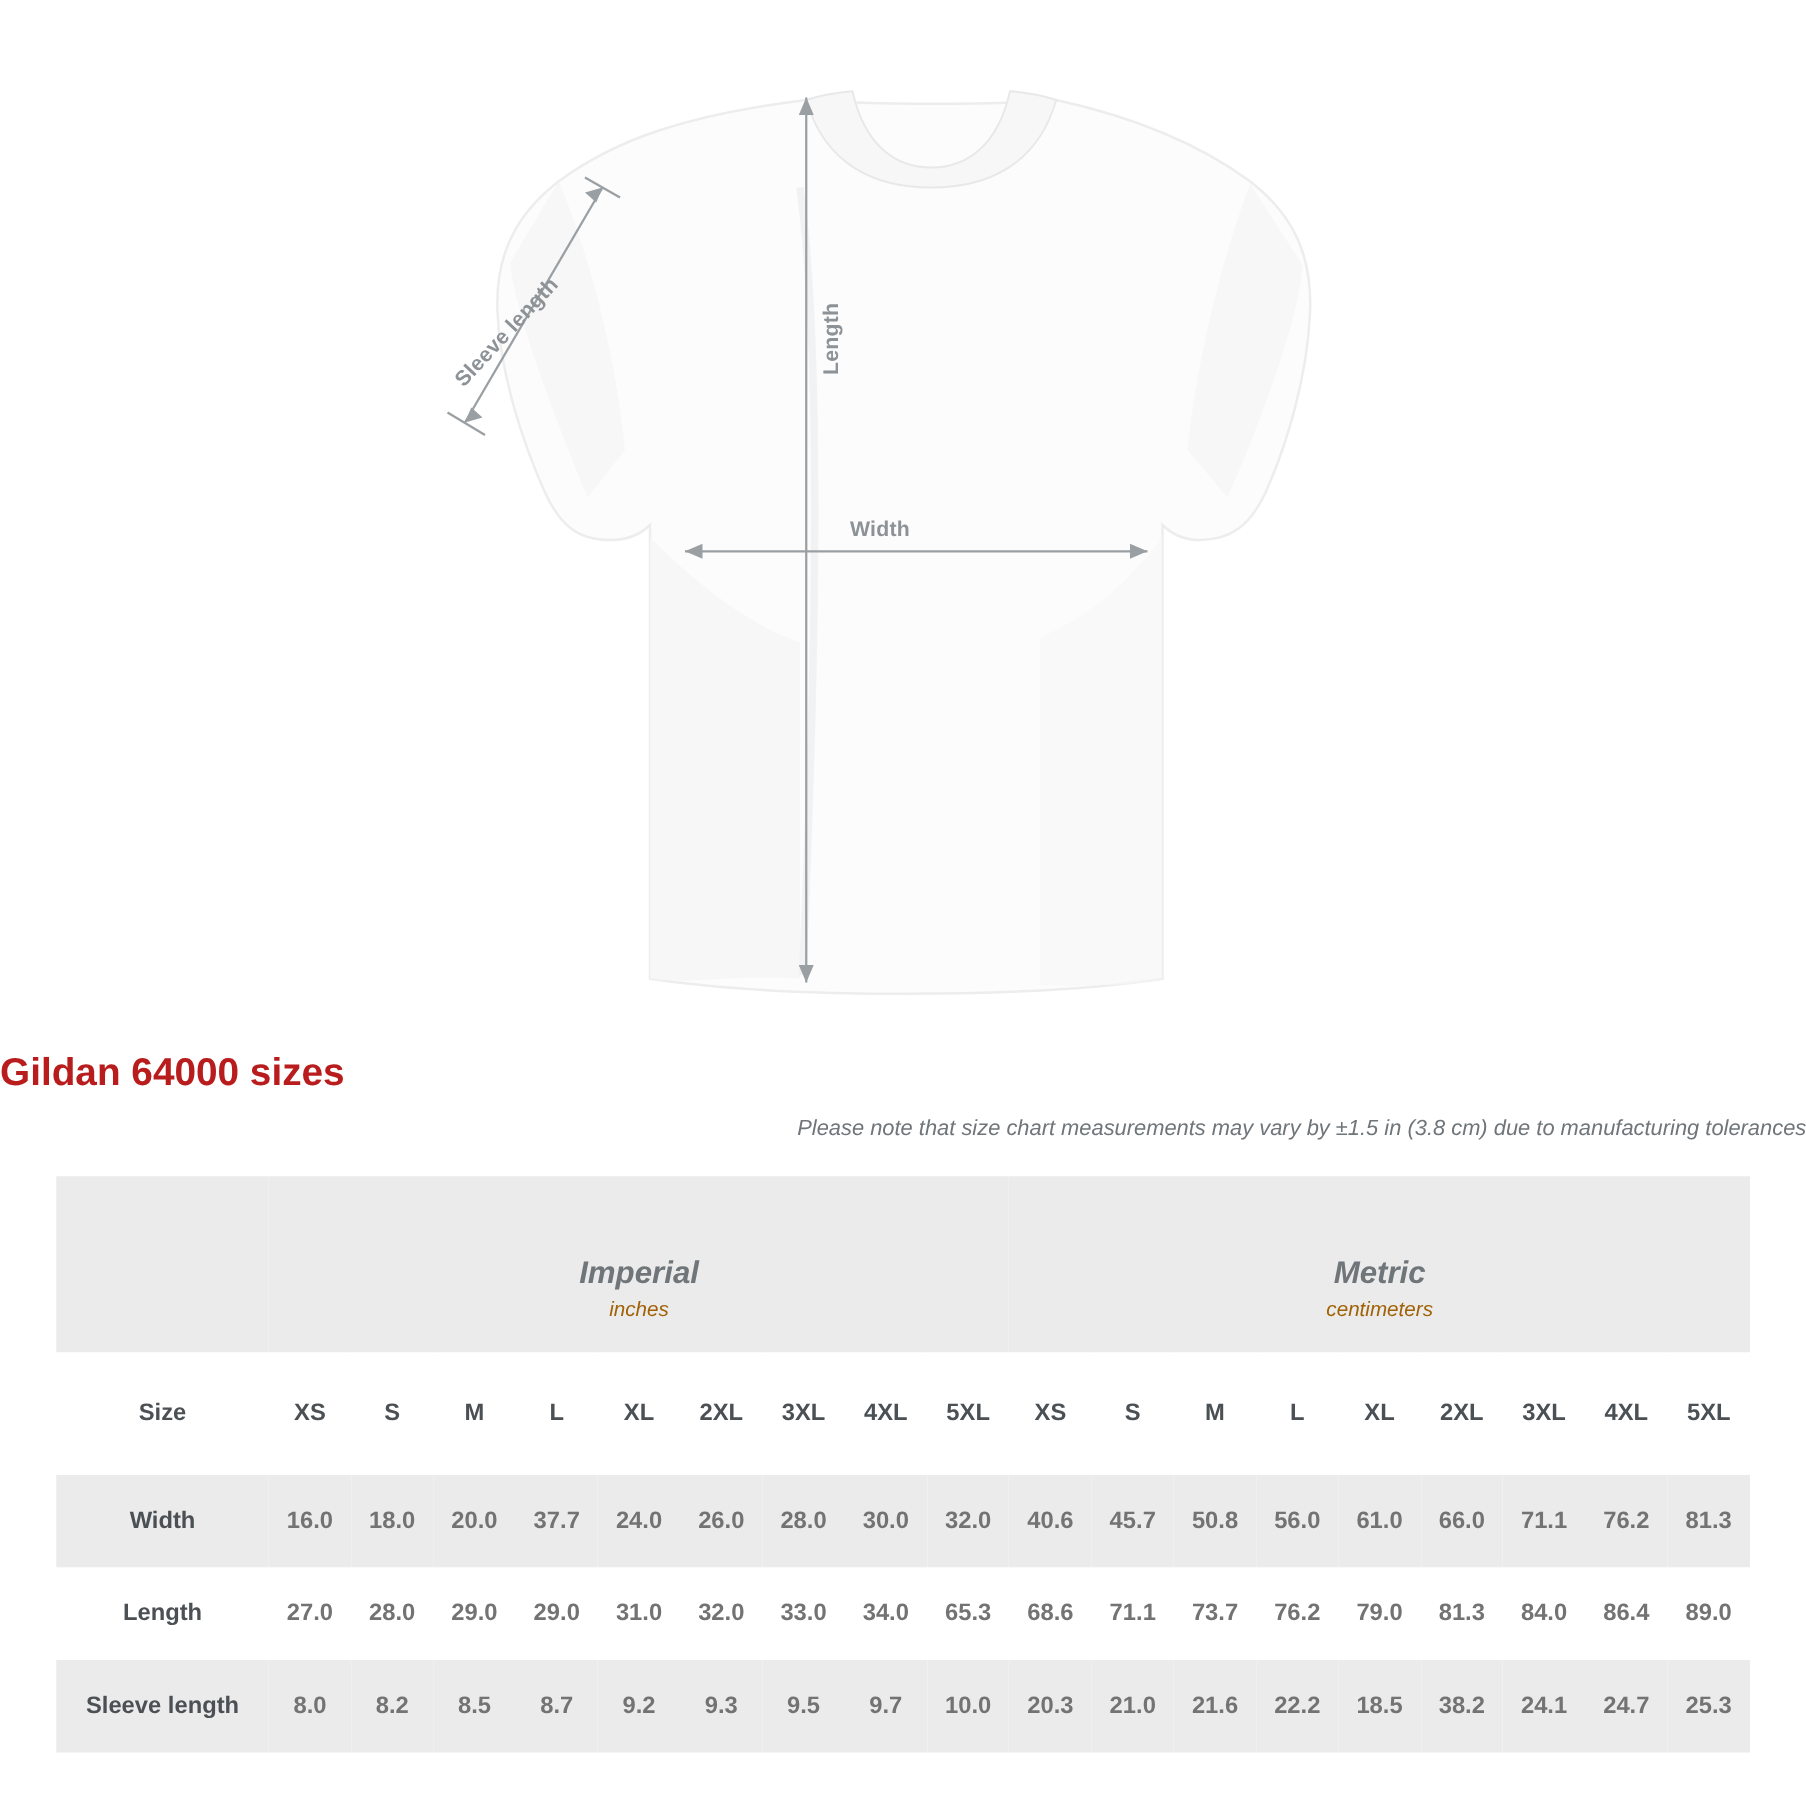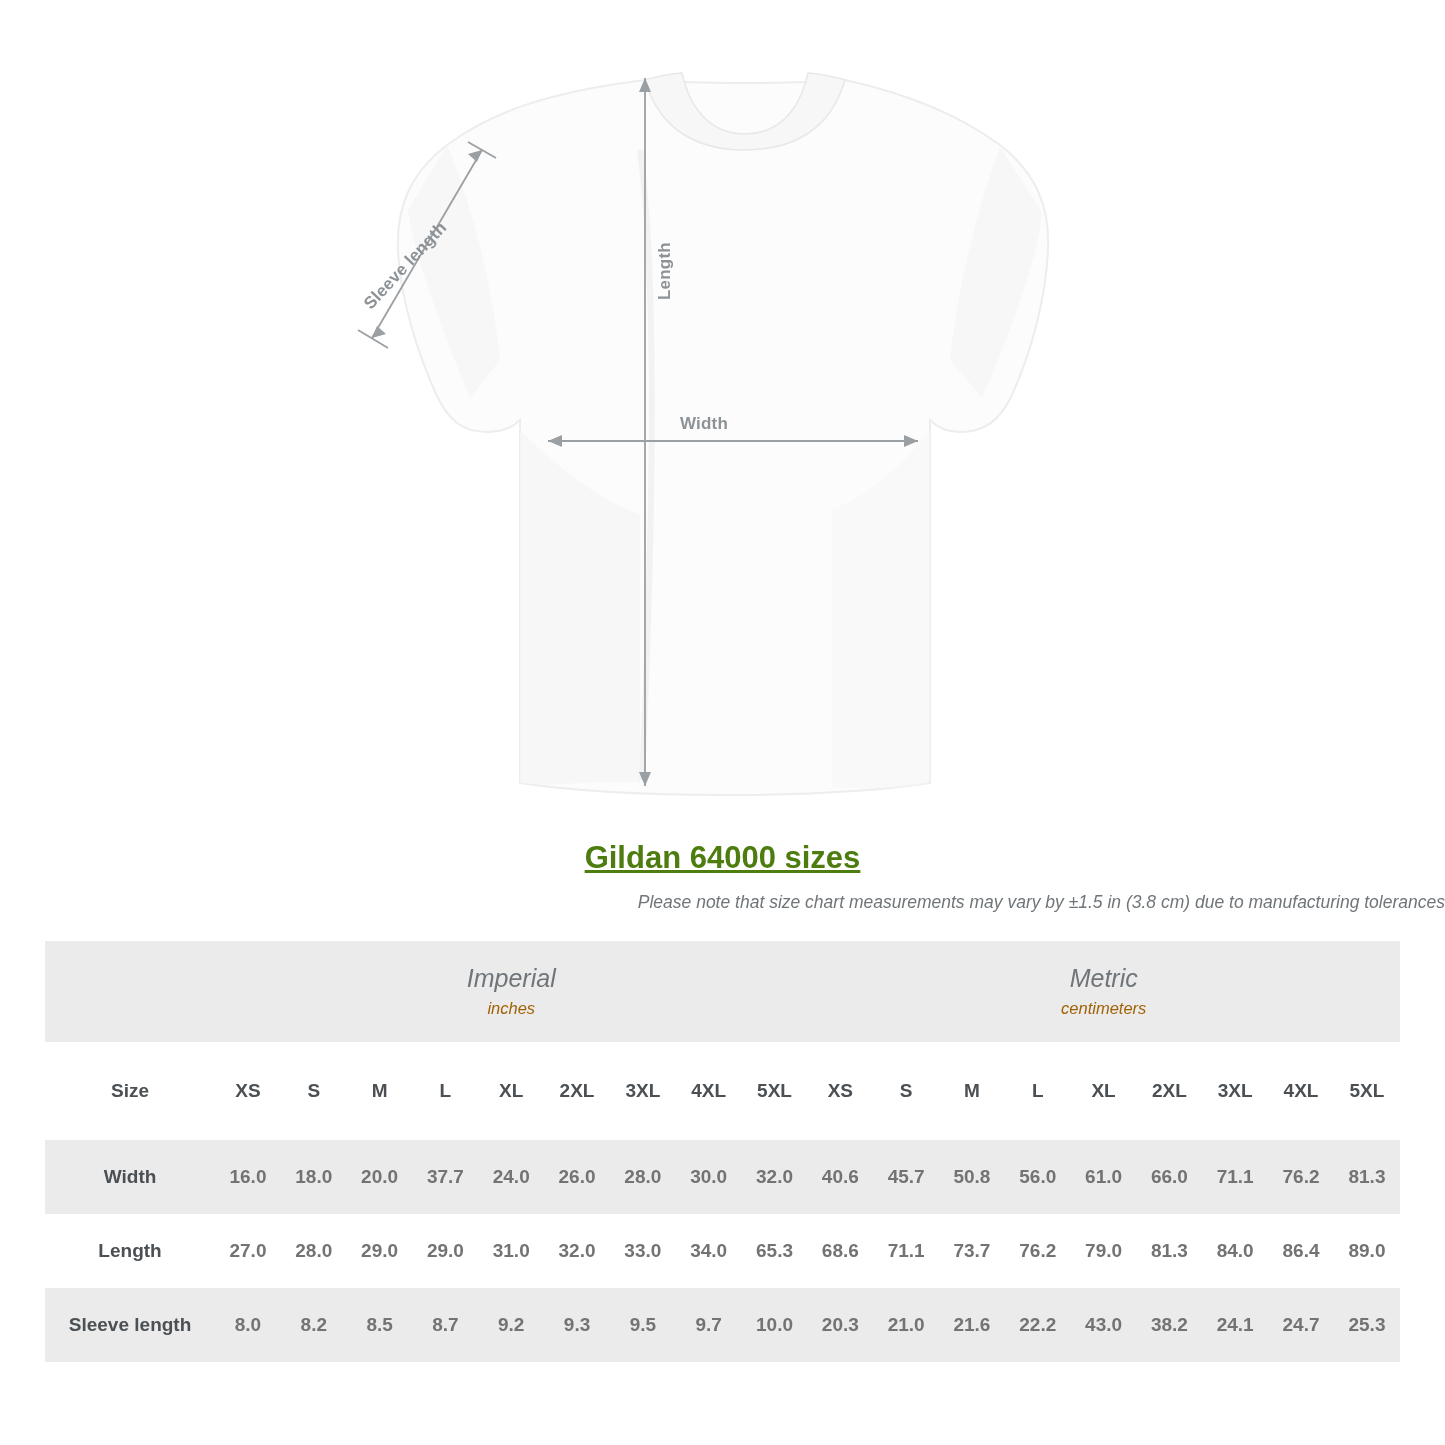--- a/index.html
+++ b/index.html
@@ -40,26 +40,24 @@
     transform-origin: left top;
   }
   #label-sleeve {
     left: 360px; top: 300px;
     transform: rotate(-47deg);
     transform-origin: left top;
   }
 
   
   #title {
-    text-align: center;
     font-size: 31px;
     font-weight: bold;
-    color: #4d7c0f;
+    color: #b91c1c;
     margin: 10px 0 0 0;
-    text-decoration: underline;
   }
   #subtitle {
     text-align: right;
     font-size: 17.5px;
     font-style: italic;
     color: #6f7579;
     margin: 16px 0 0 0;
   }
 
   
@@ -78,23 +76,24 @@
     color: #4b5054;
     font-size: 18.5px;
   }
   tr.unit-row td {
     background: #ebebeb;
     padding: 22px 0 24px 0;
   }
   .unit-main {
     font-size: 25px;
     font-style: italic;
-    font-weight: normal;
+    font-weight: bold;
     color: #6f7579;
     line-height: 1.25;
+    margin-top: 40px;
   }
   .unit-sub {
     font-size: 16.5px;
     font-style: italic;
     color: #a16207;
     padding-top: 5px;
   }
   tr.head-row td {
     background: #ffffff;
     padding: 38px 0;
@@ -294,21 +293,21 @@
           <td class="cell">8.7</td>
           <td class="cell">9.2</td>
           <td class="cell">9.3</td>
           <td class="cell">9.5</td>
           <td class="cell">9.7</td>
           <td class="cell">10.0</td>
           <td class="cell">20.3</td>
           <td class="cell">21.0</td>
           <td class="cell">21.6</td>
           <td class="cell">22.2</td>
-          <td class="cell">43.0</td>
+          <td class="cell">18.5</td>
           <td class="cell">38.2</td>
           <td class="cell">24.1</td>
           <td class="cell">24.7</td>
           <td class="cell">25.3</td>
         </tr>
       </tbody>
     </table>
   </div>
 
 </div>

